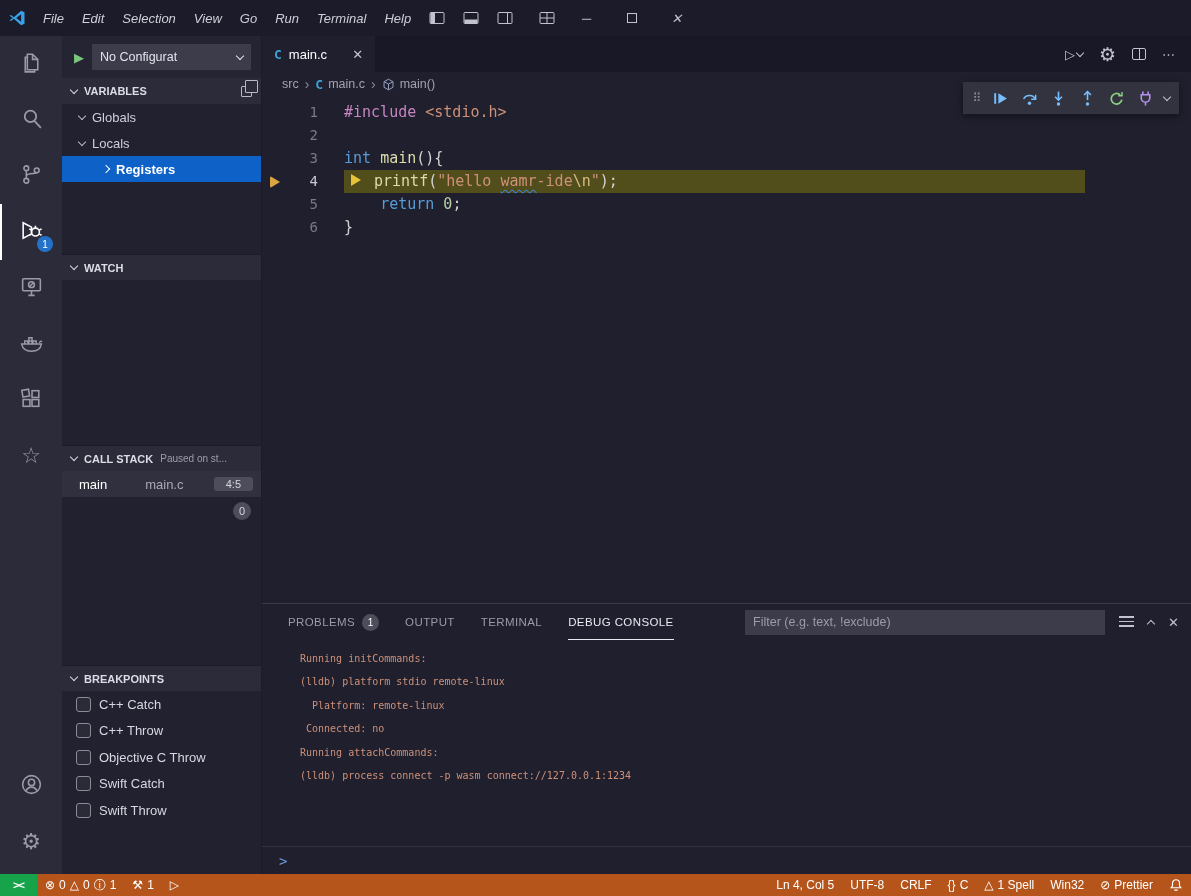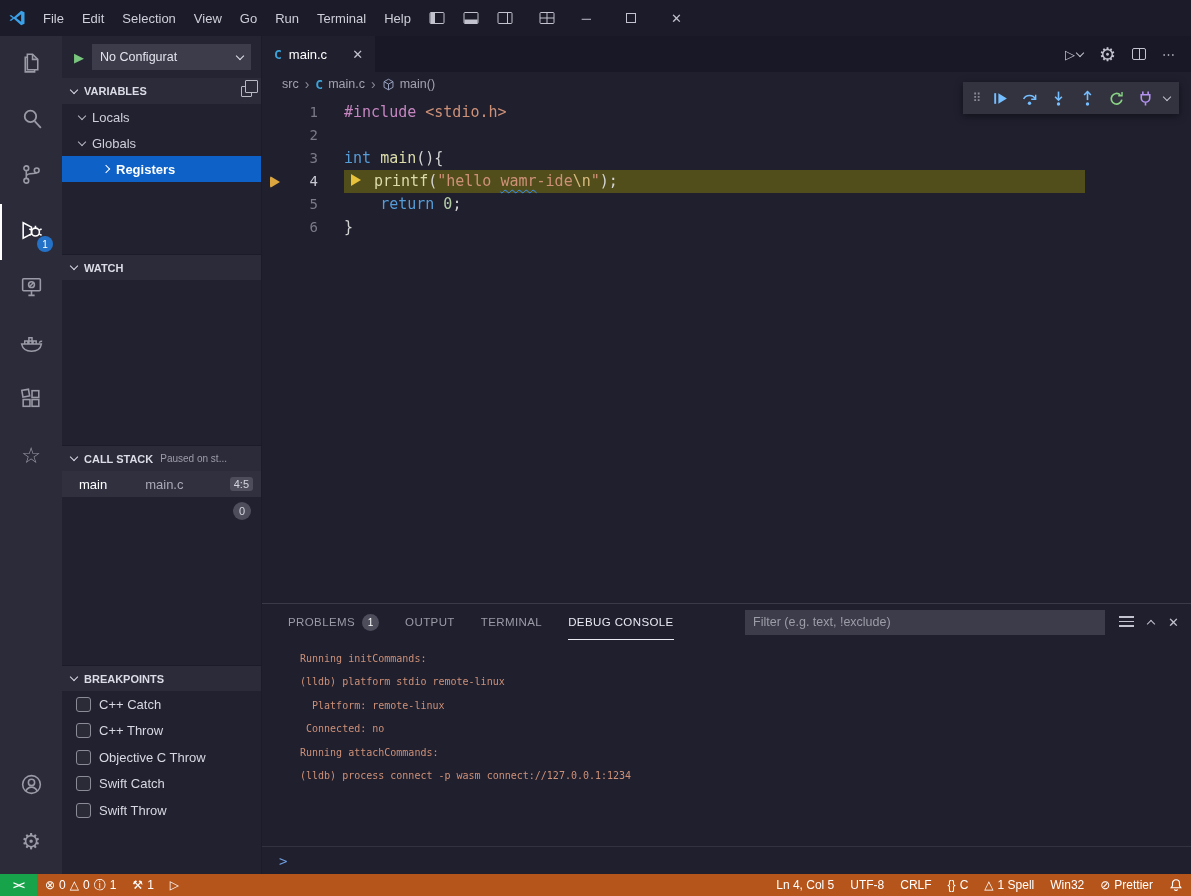--- a/index.html
+++ b/index.html
@@ -1,21 +1,21 @@
 <!DOCTYPE html>
 <html><head>
 <meta charset="utf-8">
 <style>
   * { margin:0; padding:0; box-sizing:border-box; }
   html,body { width:1191px; height:896px; overflow:hidden; }
   body { font-family:"Liberation Sans", sans-serif; background:#1f1f2e; color:#cccccc; font-size:13px; }
   .window { display:flex; flex-direction:column; width:100%; height:100%; }
 
   
-  .titlebar { height:36px; background:#1b1b29; display:flex; flex:0 0 36px; color:#cfcfda; }
+  .titlebar { height:36px; background:#1b1b29; display:flex; flex:0 0 36px; color:#cfcfda;font-style:italic; }
   .logo { width:34px; display:flex; justify-content:center; align-items:center; }
   .menus { display:flex; }
   .menus span { padding:0 9px; height:36px; display:flex; align-items:center; cursor:default; }
   .window-title { flex:1; text-align:center; font-size:12.5px; color:#bebec9; white-space:nowrap; overflow:hidden; text-overflow:ellipsis; }
   .win-actions { display:flex; align-items:center; height:100%; }
   .win-actions .wa { width:34px; height:100%; display:flex; align-items:center; justify-content:center; color:#c3c3cf; }
   .win-actions .wa.gap { margin-left:8px; }
   .win-actions .sys { width:45px; }
   .icon-max { width:10px; height:10px; border:1.2px solid currentColor; display:inline-block; }
 
@@ -49,21 +49,21 @@
 
   .var-row { height:26px; display:flex; align-items:center; gap:7px; padding-left:17px; color:#cfcfda; font-size:13px; cursor:pointer; }
   .var-row .chev { color:#b9b9c4; }
   .var-row.indent { padding-left:41px; }
   .var-row.selected { background:#0e62c7; color:#ffffff; }
   .var-row.selected .chev { color:#ffffff; }
 
   .cs-row { height:26px; background:#30303f; display:flex; align-items:center; padding:0 8px 0 17px; font-size:13px; cursor:pointer; }
   .cs-fn { color:#ffffff; }
   .cs-file { color:#a9a9b8; margin-left:38px; }
-  .cs-pos { margin-left:auto; background:#4d4d5c; border-radius:3px; padding:1px 4px; font-size:11px; color:#d5d5df; }
+  .cs-pos { margin-left:auto; background:#4d4d5c; border-radius:3px; padding:1px 12px; font-size:11px; color:#d5d5df; }
   .cs-zero-row { height:28px; display:flex; align-items:center; justify-content:flex-end; padding-right:10px; }
   .badge-circle { width:18px; height:18px; border-radius:50%; background:#4d4d5c; color:#d6d6df; font-size:11px; display:flex; align-items:center; justify-content:center; }
 
   .bp-row { height:26.5px; display:flex; align-items:center; gap:8px; padding-left:14px; color:#d8d8e2; font-size:13px; cursor:pointer; }
   .checkbox { width:15px; height:15px; border:1px solid #8b8b98; border-radius:3px; background:#2b2b38; flex-shrink:0; }
 
   
   .editor-col { flex:1; display:flex; flex-direction:column; min-width:0; position:relative; background:#1f1f2e; }
   .tabbar { height:36px; background:#181826; display:flex; flex:0 0 36px; }
   .tab { background:#1f1f2e; display:flex; align-items:center; gap:7px; padding:0 12px; color:#ffffff; font-size:13px; cursor:pointer; }
@@ -262,25 +262,25 @@
       </div>
 
       <div class="section-header" style="border-top:none;">
         <span class="chev down"></span>
         <span>VARIABLES</span>
         <span class="hdr-action"></span>
       </div>
       <div class="section-body" style="height:150px;">
         <div class="var-row">
           <span class="chev down"></span>
-          <span>Locals</span>
+          <span>Globals</span>
         </div>
         <div class="var-row">
           <span class="chev down"></span>
-          <span>Globals</span>
+          <span>Locals</span>
         </div>
         <div class="var-row indent selected">
           <span class="chev right"></span>
           <span style="font-weight:bold;">Registers</span>
         </div>
       </div>
 
       <div class="section-header">
         <span class="chev down"></span>
         <span>WATCH</span>

